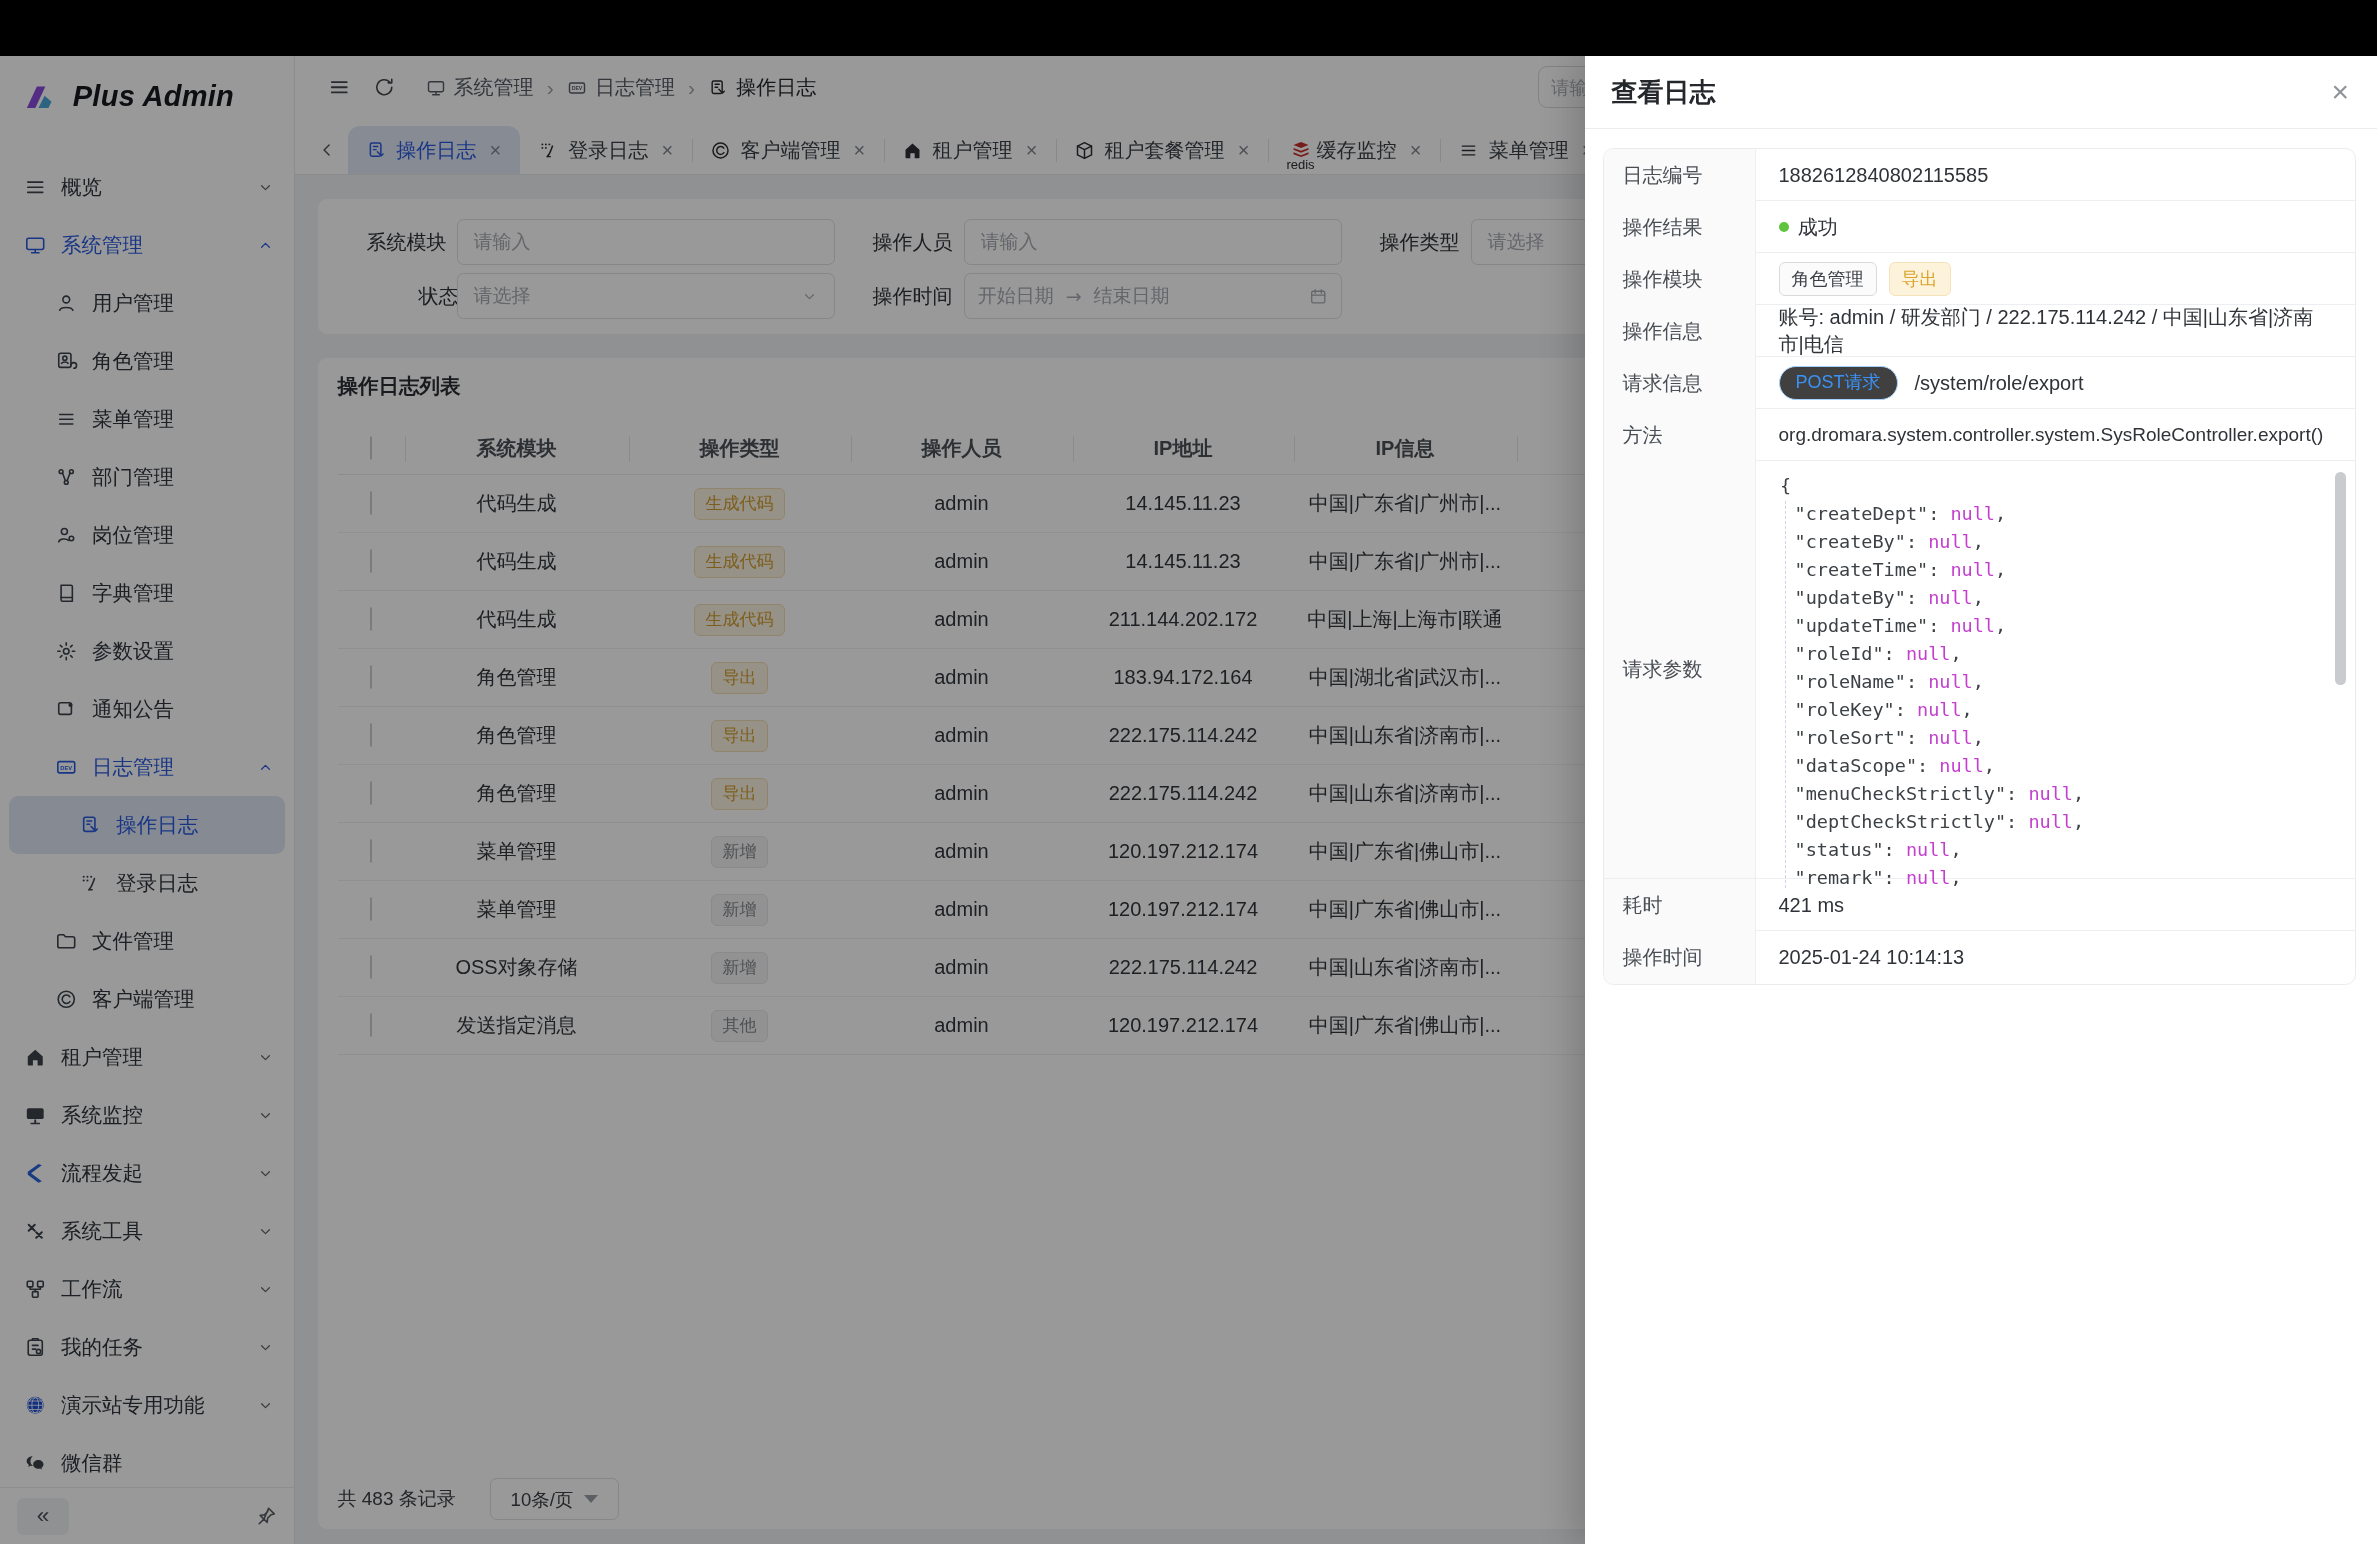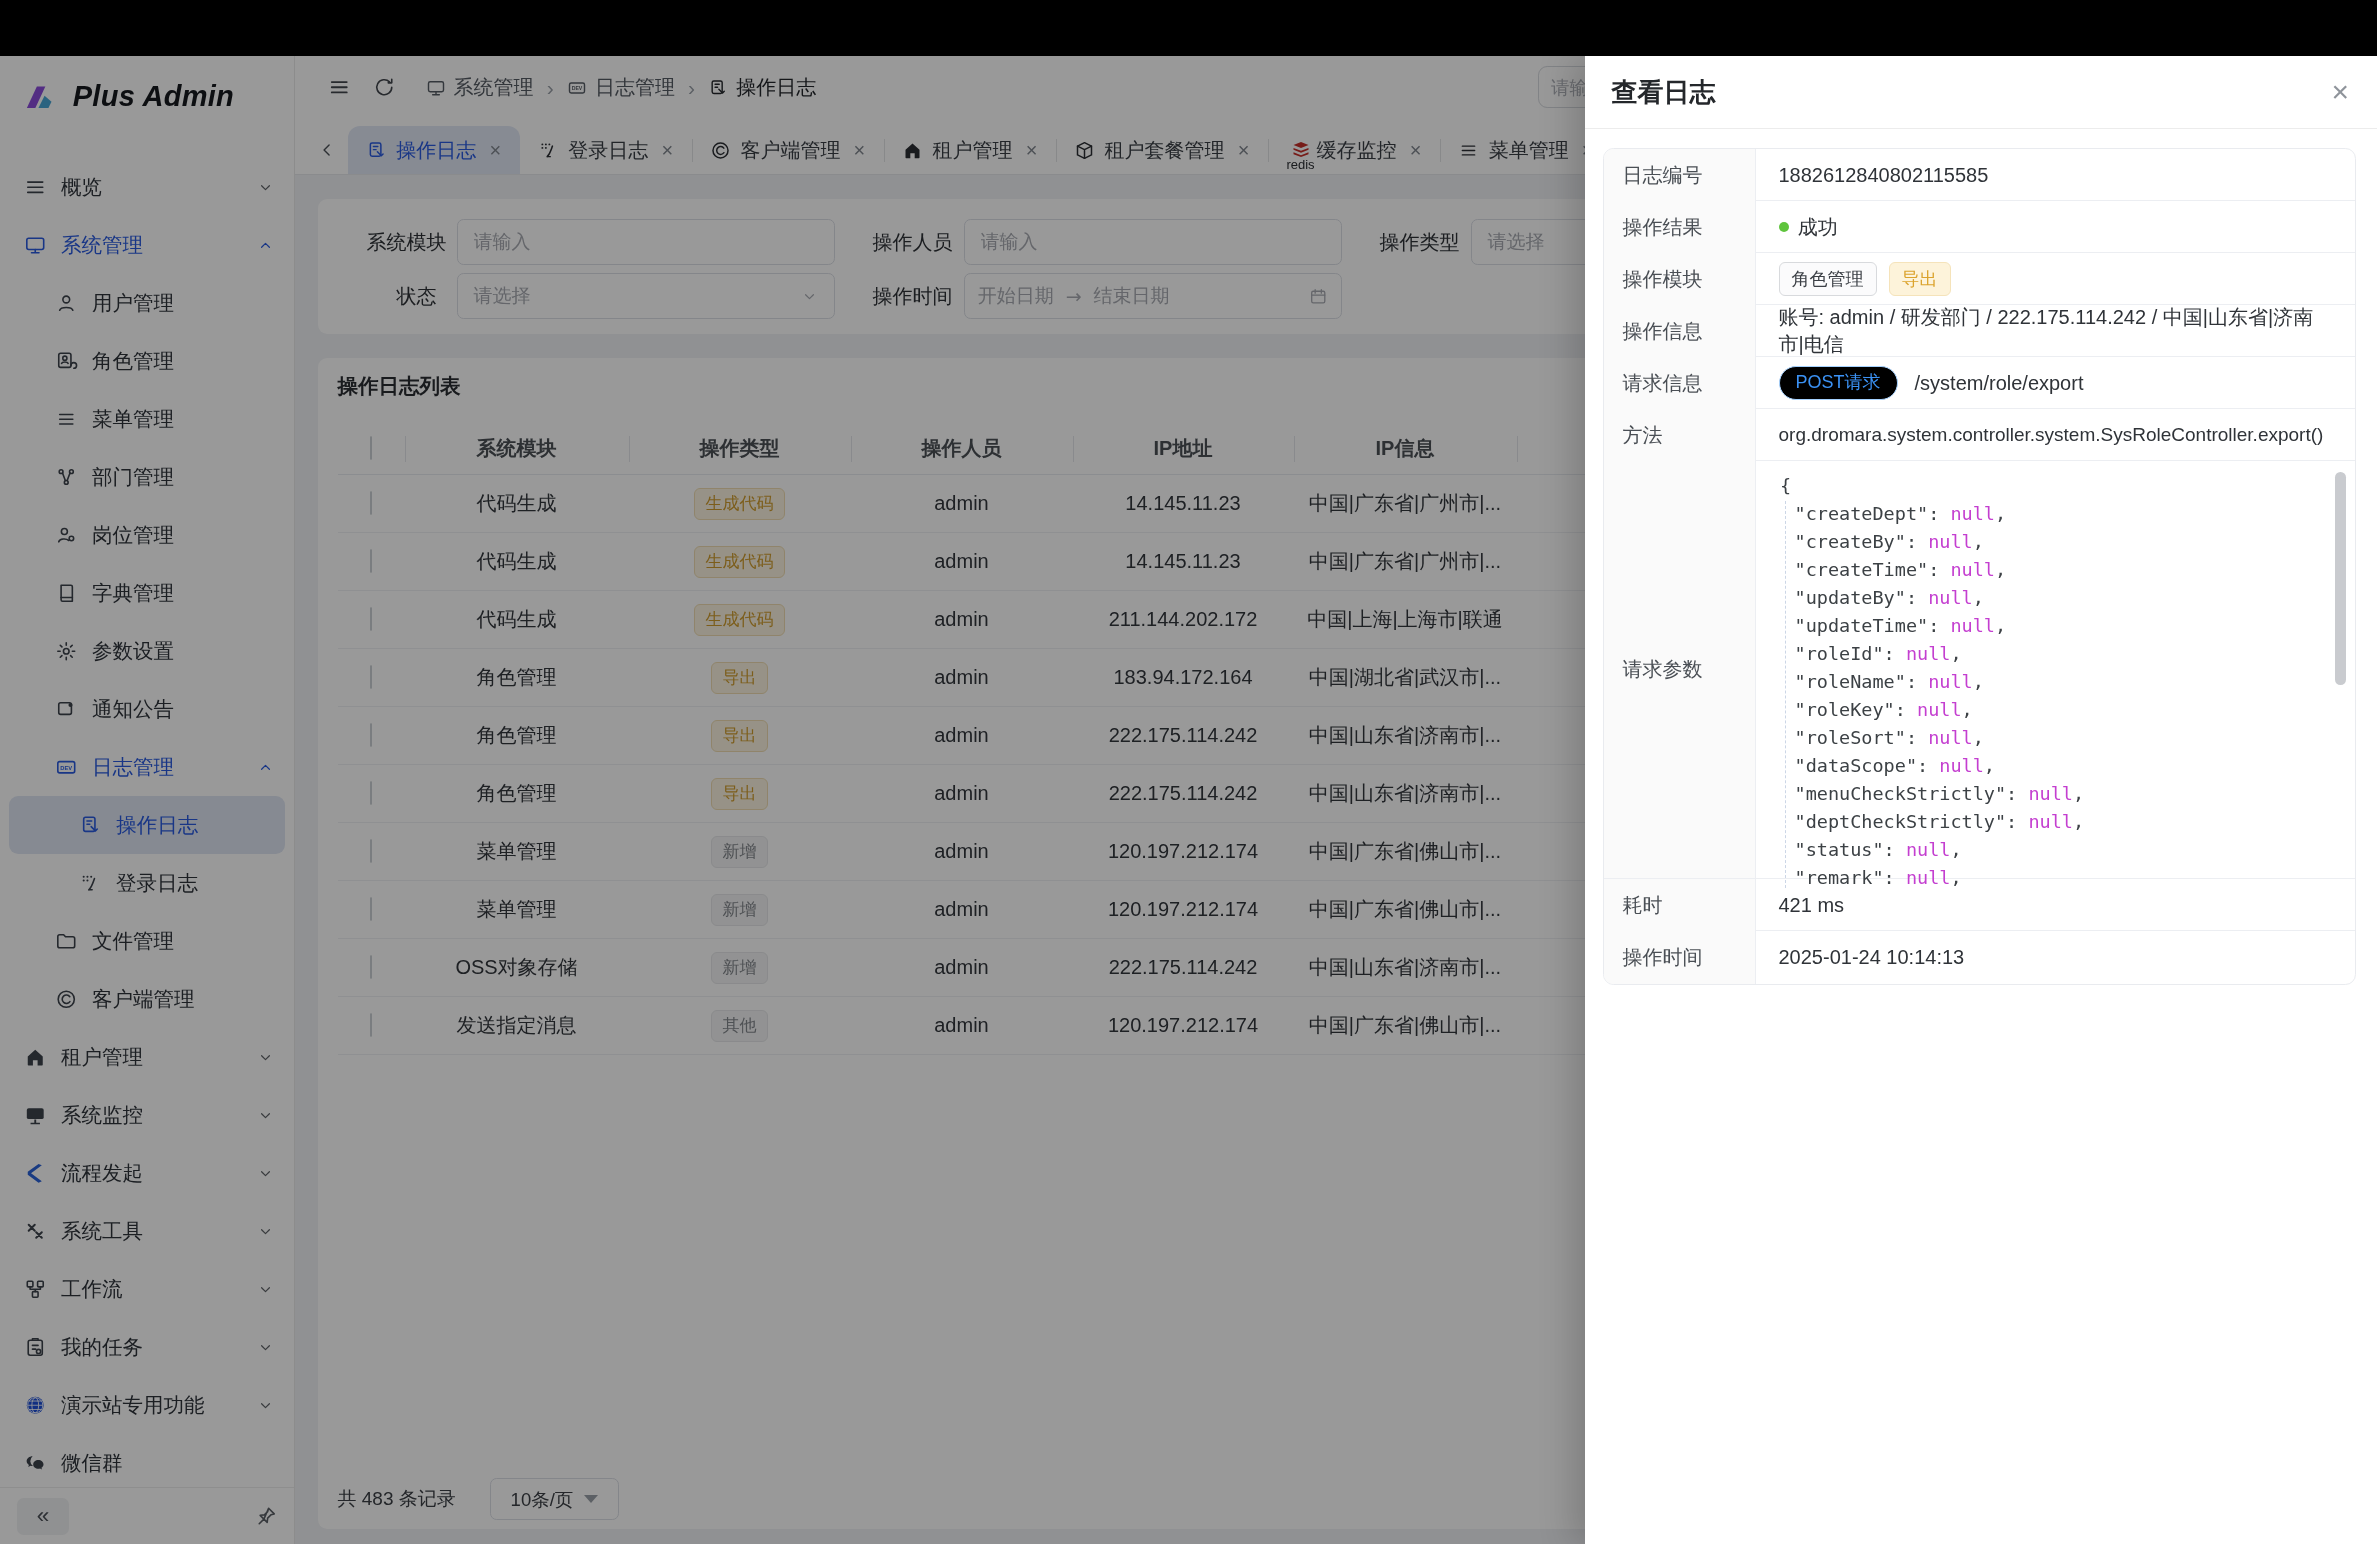--- a/index.html
+++ b/index.html
@@ -105,21 +105,21 @@
   .drow{display:grid;grid-template-columns:152px 1fr;border-bottom:0.7px solid #eceef2;}
   .drow:last-child{border-bottom:none;}
   .dlabel{background:#fafafa;border-right:0.7px solid #eceef2;display:flex;align-items:center;
           padding-left:18.5px;font-size:20px;color:#4a4f55;}
   .dval{display:flex;align-items:center;padding:0 22.5px;font-size:20px;color:#2f3338;min-height:52px;}
   .dot{width:10px;height:10px;border-radius:50%;background:#5fc43d;margin-right:9.2px;flex:none;}
   .tag{display:inline-block;font-size:18px;padding:4.6px 12px;border-radius:6px;border:1.3px solid #d8dadd;
        background:#fbfbfc;color:#3c4046;line-height:1.25;}
   .tag.warn{color:#dba32d;background:#fdf3da;border-color:#f5e3ba;margin-left:12px;}
   .pill{display:inline-block;font-size:18px;font-weight:500;padding:5.3px 16px;border-radius:660px;
-        border:1.3px solid #a6d2ff;background:#000000;color:#3b92f5;line-height:1.2;margin-right:17px;}
+        border:1.3px solid #a6d2ff;background:#404040;color:#3b92f5;line-height:1.2;margin-right:17px;}
   .json-cell{padding:0;display:block;position:relative;}
   .json-pre{position:relative;margin:0;padding:10.6px 40px 6.6px 24px;font-family:"DejaVu Sans Mono","Liberation Mono",monospace;
             font-size:18.5px;line-height:28px;color:#3c4145;}
   .json-guide{position:absolute;left:29px;top:40px;bottom:10.6px;border-left:1.3px dashed #ccd6e6;}
   .json-line{padding-left:14.5px;white-space:nowrap;}
   .json-line.open{padding-left:0;}
   .jnull{color:#c43fd0;}
   .json-scroll{position:absolute;right:9.2px;top:10.6px;width:10.6px;height:213px;background:#c9cbcf;border-radius:5.3px;}
 </style>
 </head>
@@ -570,21 +570,21 @@
       <div class="content">
         <div class="card filter-card">
           <div class="f-label" style="left:40px;top:20px;width:89px;">系统模块</div>
           <input class="f-input" style="left: 139px; top: 20px; width: 378px;" placeholder="请输入">
           <div class="f-label" style="left:547px;top:20px;width:88px;">操作人员</div>
           <input class="f-input" style="left: 646px; top: 20px; width: 378px;" placeholder="请输入">
           <div class="f-label" style="left:1054px;top:20px;width:88px;">操作类型</div>
           <div class="f-select" style="left:1153px;top:20px;width:378px;">
             <span>请选择</span>
           </div>
-          <div class="f-label" style="left:30px;top:74px;width:89px;">状态</div>
+          <div class="f-label" style="left:52px;top:74px;width:89px;">状态</div>
           <div class="f-select" style="left:139px;top:74px;width:378px;">
             <span>请选择</span>
             <span class="caret" id="ic-caret1">
                 <svg viewBox="0 0 24 24" fill="none" stroke="currentColor" stroke-width="1.7" stroke-linecap="round" stroke-linejoin="round">
                   <path d="M6.5 9.5 12 15l5.5-5.5"></path>
                 </svg>
               </span>
           </div>
           <div class="f-label" style="left:547px;top:74px;width:88px;">操作时间</div>
           <div class="f-range" style="left:646px;top:74px;width:378px;">

